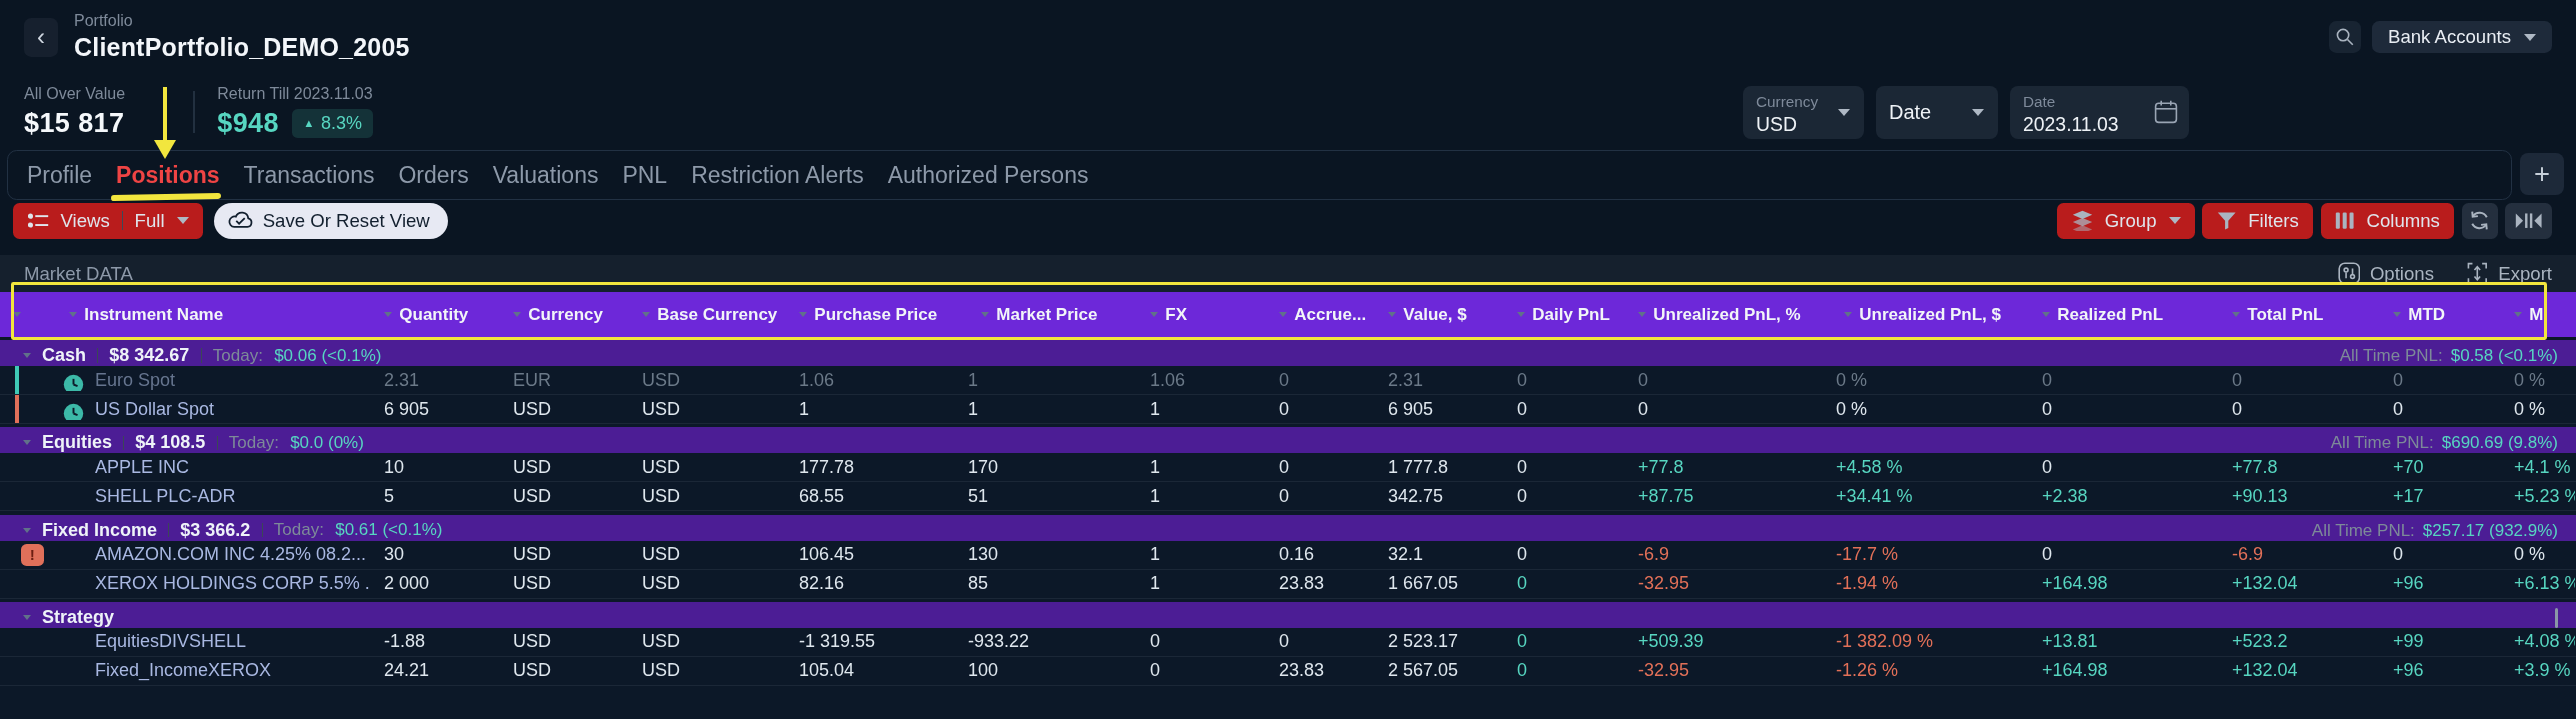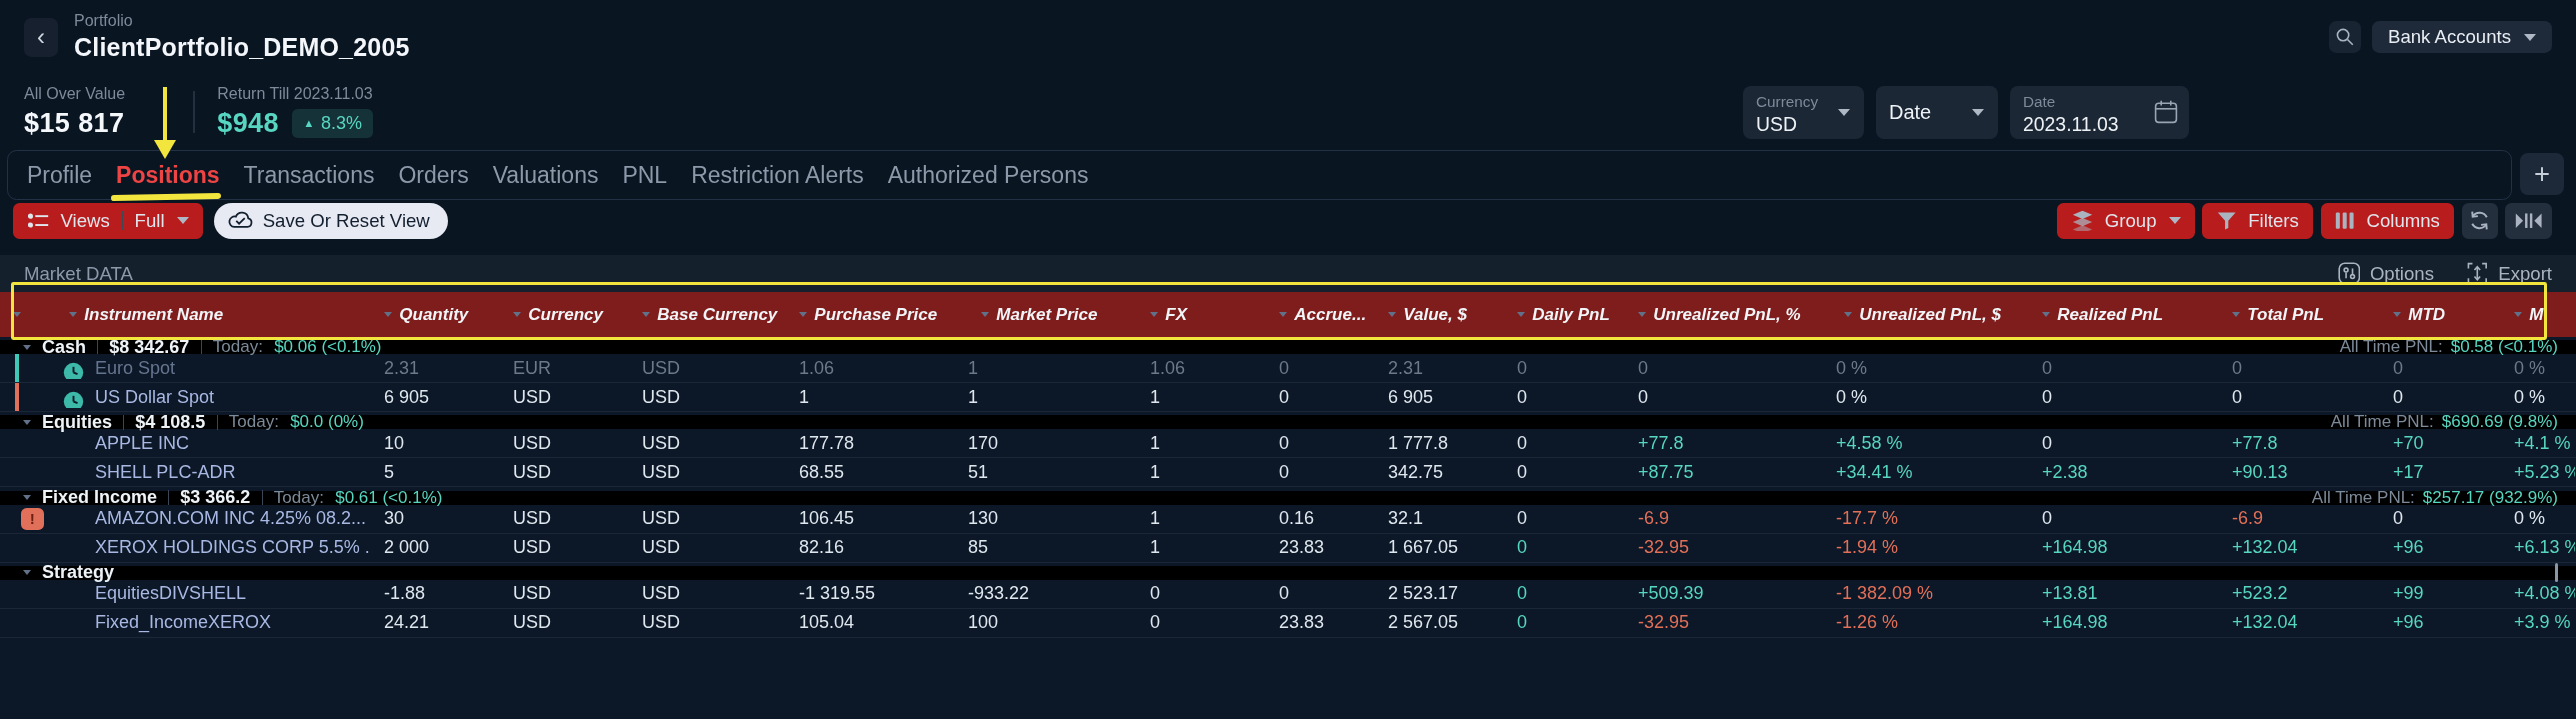--- a/index.html
+++ b/index.html
@@ -56,25 +56,25 @@
   .savebtn { height:36px; background:#e7e9f3; color:#121f2e; border-radius:18px; display:flex; align-items:center; gap:8px; padding:0 18px 0 13px; font-size:18.6px; margin-left:11.3px; cursor:pointer; }
   .toolright { margin-left:auto; display:flex; align-items:center; gap:7.3px; }
   .sqbtn { width:36px; height:36px; background:#242f3e; border-radius:6.5px; display:flex; align-items:center; justify-content:center; cursor:pointer; }
   .sqbtn.wide { width:47px; }
   
   .tablecard { position:absolute; left:0; top:247px; width:2576px; bottom:0; background:#0c1828;margin-top:8px; }
   .mdstrip { height:37px; background:#15202d; display:flex; align-items:center; padding:0 24px; }
   .mdtitle { font-size:18.6px; color:#8d99a9; }
   .mdright { margin-left:auto; display:flex; align-items:center; gap:32px; }
   .mdaction { display:flex; align-items:center; gap:9.7px; font-size:18.6px; color:#aab4c0; cursor:pointer; }
-  .thead { height:45px; background:#7f1d1d; display:flex; align-items:flex-end;font-style:italic; }
+  .thead { height:45px; background:#6d28d9; display:flex; align-items:flex-end; }
   .hcell { display:flex; align-items:center; gap:7.3px; padding-left:13px; height:100%; overflow:hidden; white-space:nowrap; flex:0 0 auto; }
   .hcell span { font-size:17px; font-weight:bold; color:#f2f5f8; }
   .tbody { }
-  .group-row { height:14px; margin-top:3.2px; background:#000000; display:flex; align-items:center; padding:0 18px 0 22.6px; }
+  .group-row { height:26px; margin-top:3.2px; background:#4c1d95; display:flex; align-items:flex-end; padding:0 18px 0 22.6px; }
   .gleft { display:flex; align-items:center; gap:11.3px; }
   .gname { font-size:18px; font-weight:bold; color:#eef3f8; }
   .gtotal { font-size:18px; font-weight:bold; color:#eef3f8; }
   .gsep { width:0.8px; height:14.5px; background:#3b4757; }
   .gtoday-label { font-size:17px; color:#7d8a99; }
   .gtoday-val { font-size:17px; color:#57d6c1; }
   .gright { margin-left:auto; display:flex; align-items:center; gap:8px; position:relative; }
   .galltime-label { font-size:17px; color:#7d8a99; }
   .galltime-val { font-size:17px; color:#57d6c1; }
   .gtick { width:3.2px; height:19.4px; background:#8a97a7; border-radius:1.6px; }

